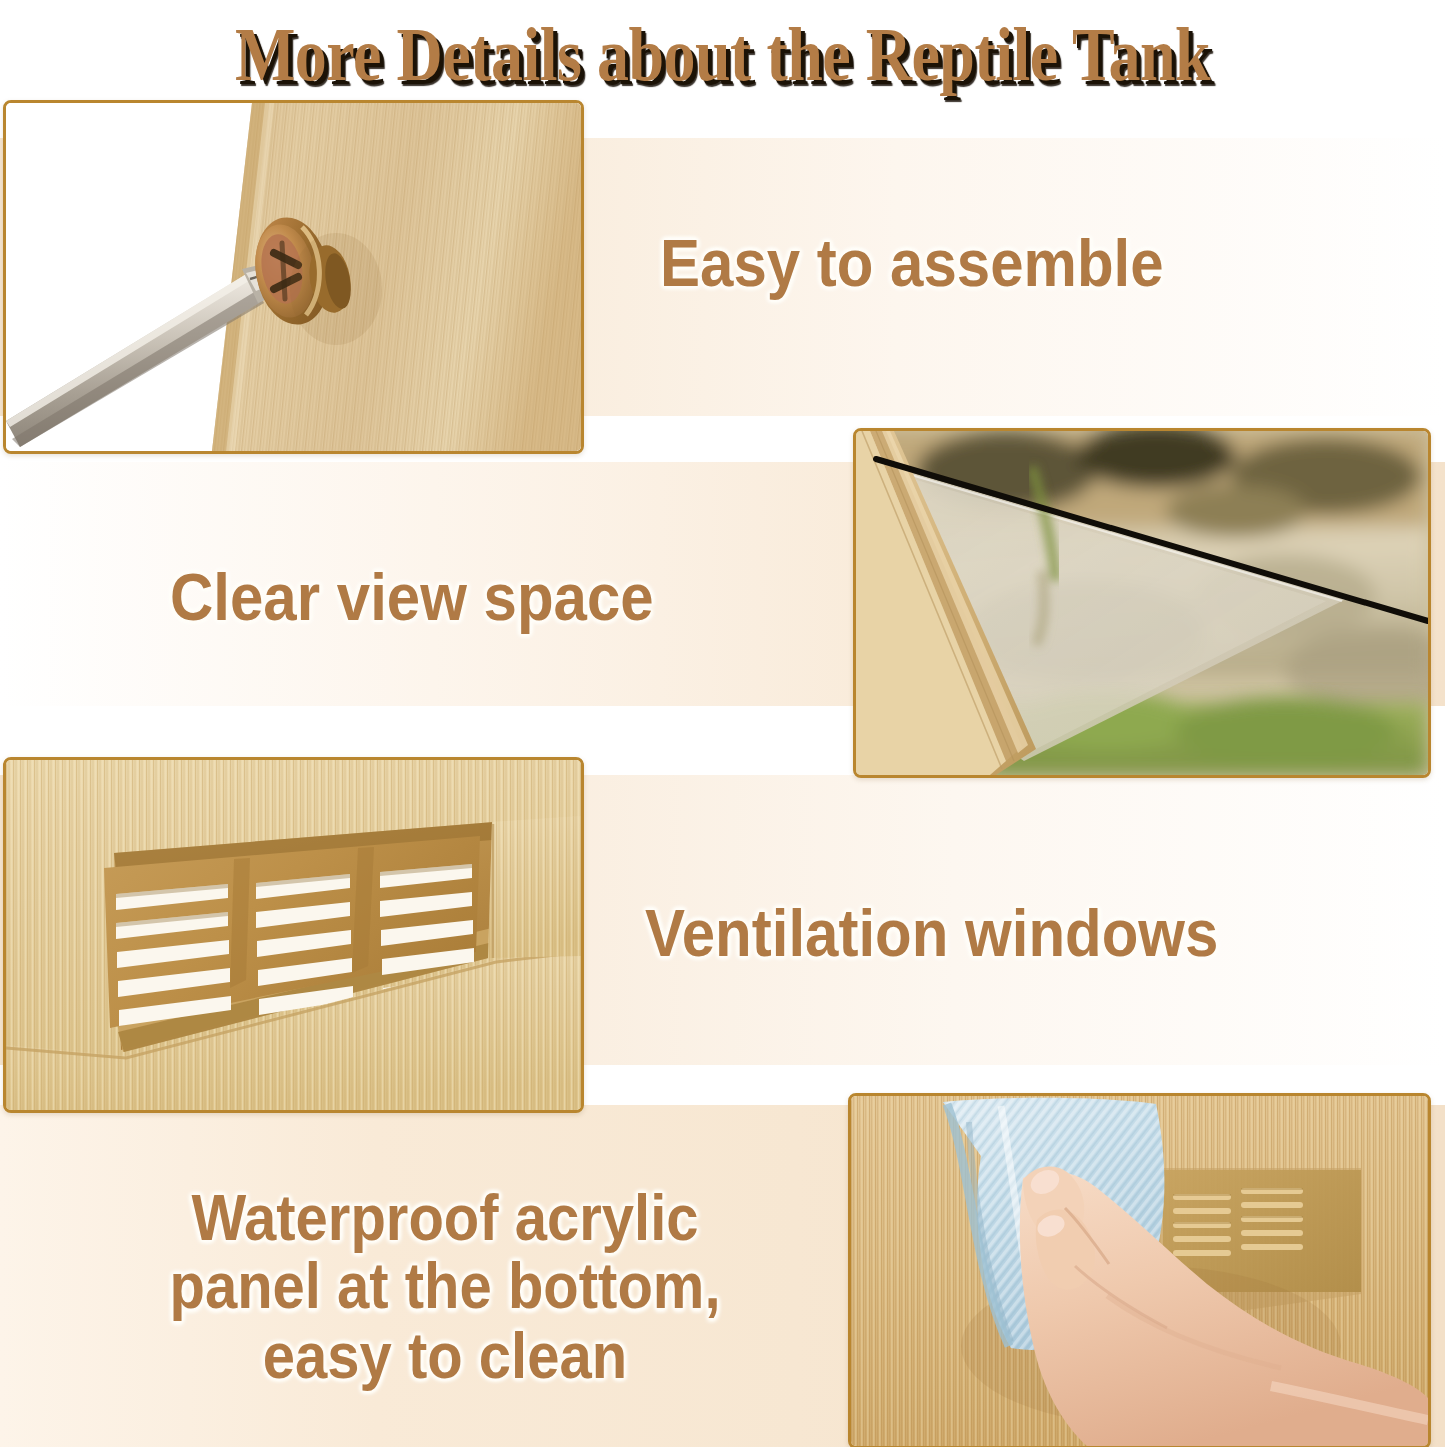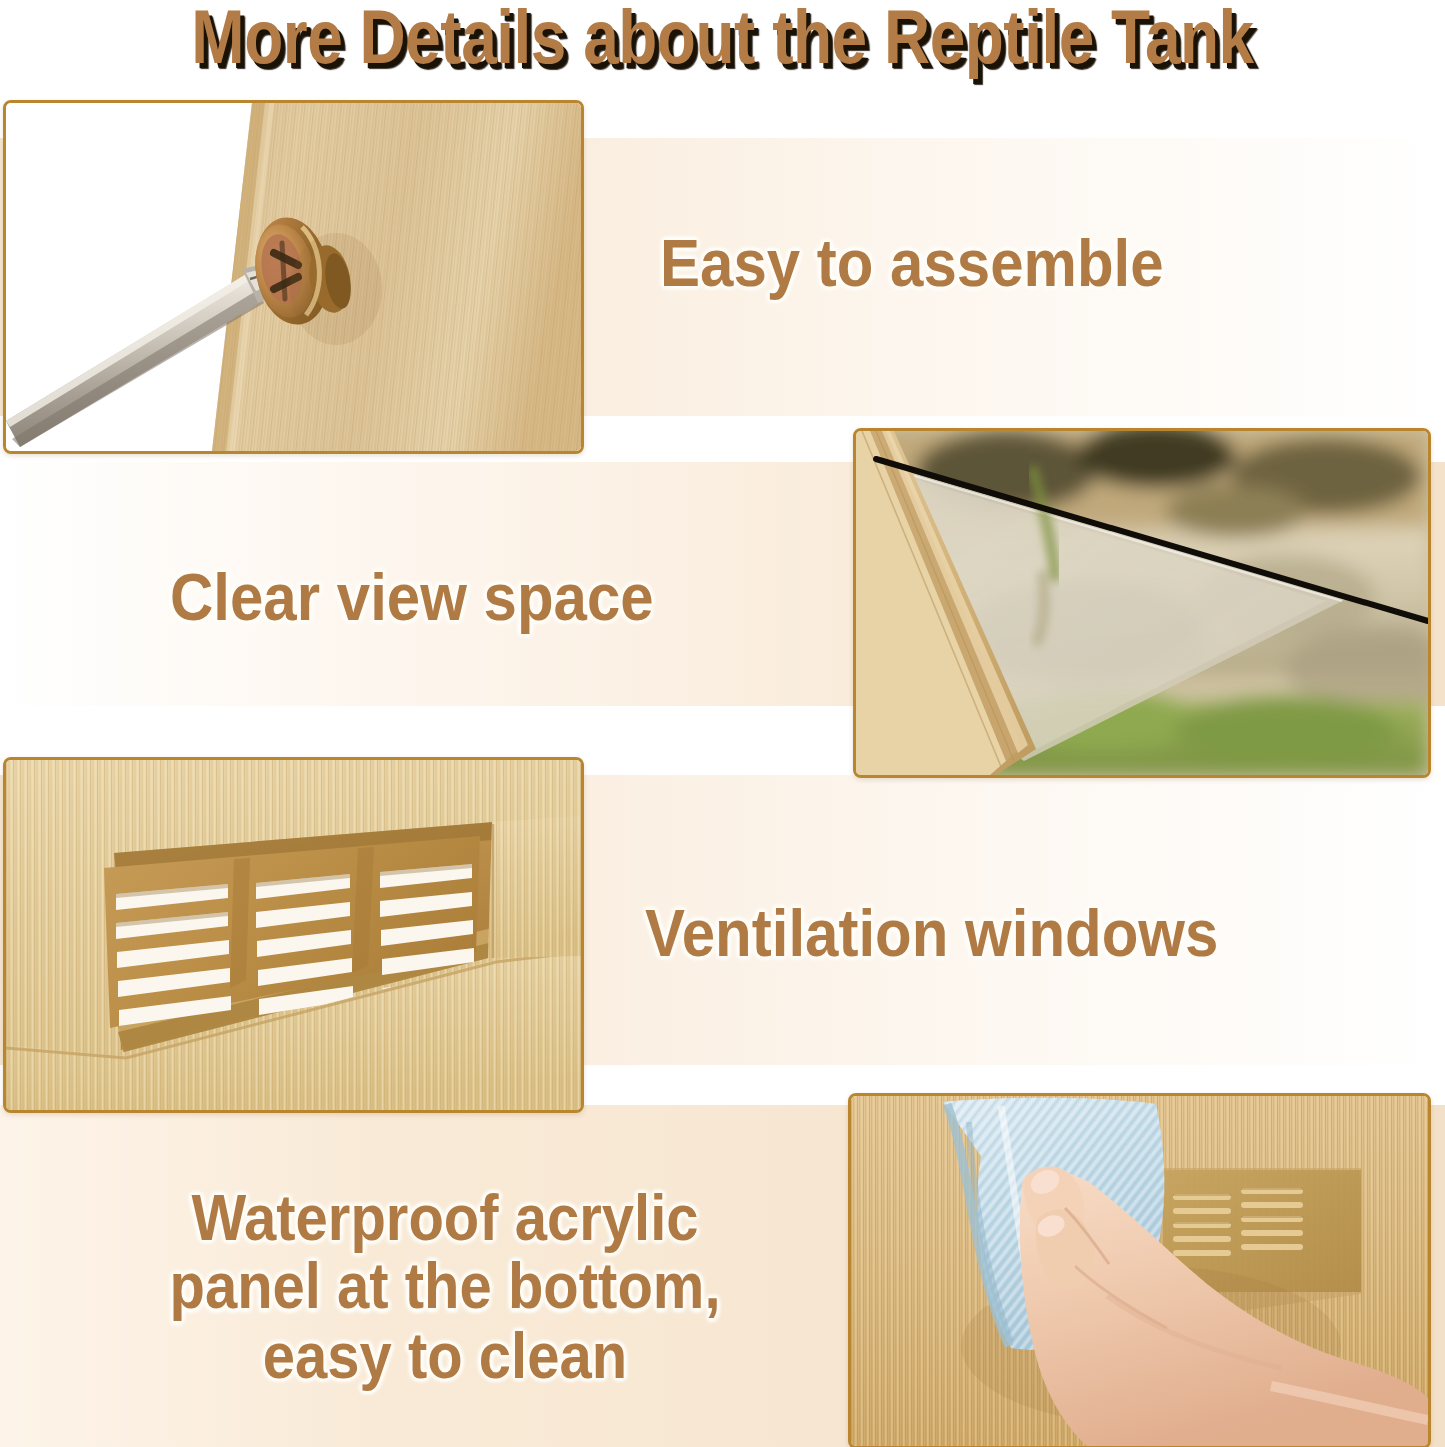--- a/index.html
+++ b/index.html
@@ -4,21 +4,21 @@
 <style>
   html,body{margin:0;padding:0;background:#ffffff;}
   body{
     width:1445px;height:1447px;position:relative;overflow:hidden;
     font-family:"Liberation Sans",sans-serif;background:#ffffff;
   }
 
   
   #title-banner{
     position:absolute;left:0;top:0;width:1445px;height:92px;
-    display:flex;align-items:flex-start;justify-content:center;z-index:40;
+    display:flex;align-items:flex-end;justify-content:center;z-index:40;font-family:Liberation Serif, serif;
   }
   #title-text{
     font-size:64px;font-weight:bold;color:#b37c46;letter-spacing:-0.5px;
     white-space:nowrap;
     text-shadow:4px 4px 0px #1b1206, 5px 5px 1px rgba(20,12,4,.85);
     transform:scaleY(1.18);
   }
 
   
   .band{position:absolute;z-index:1;}

